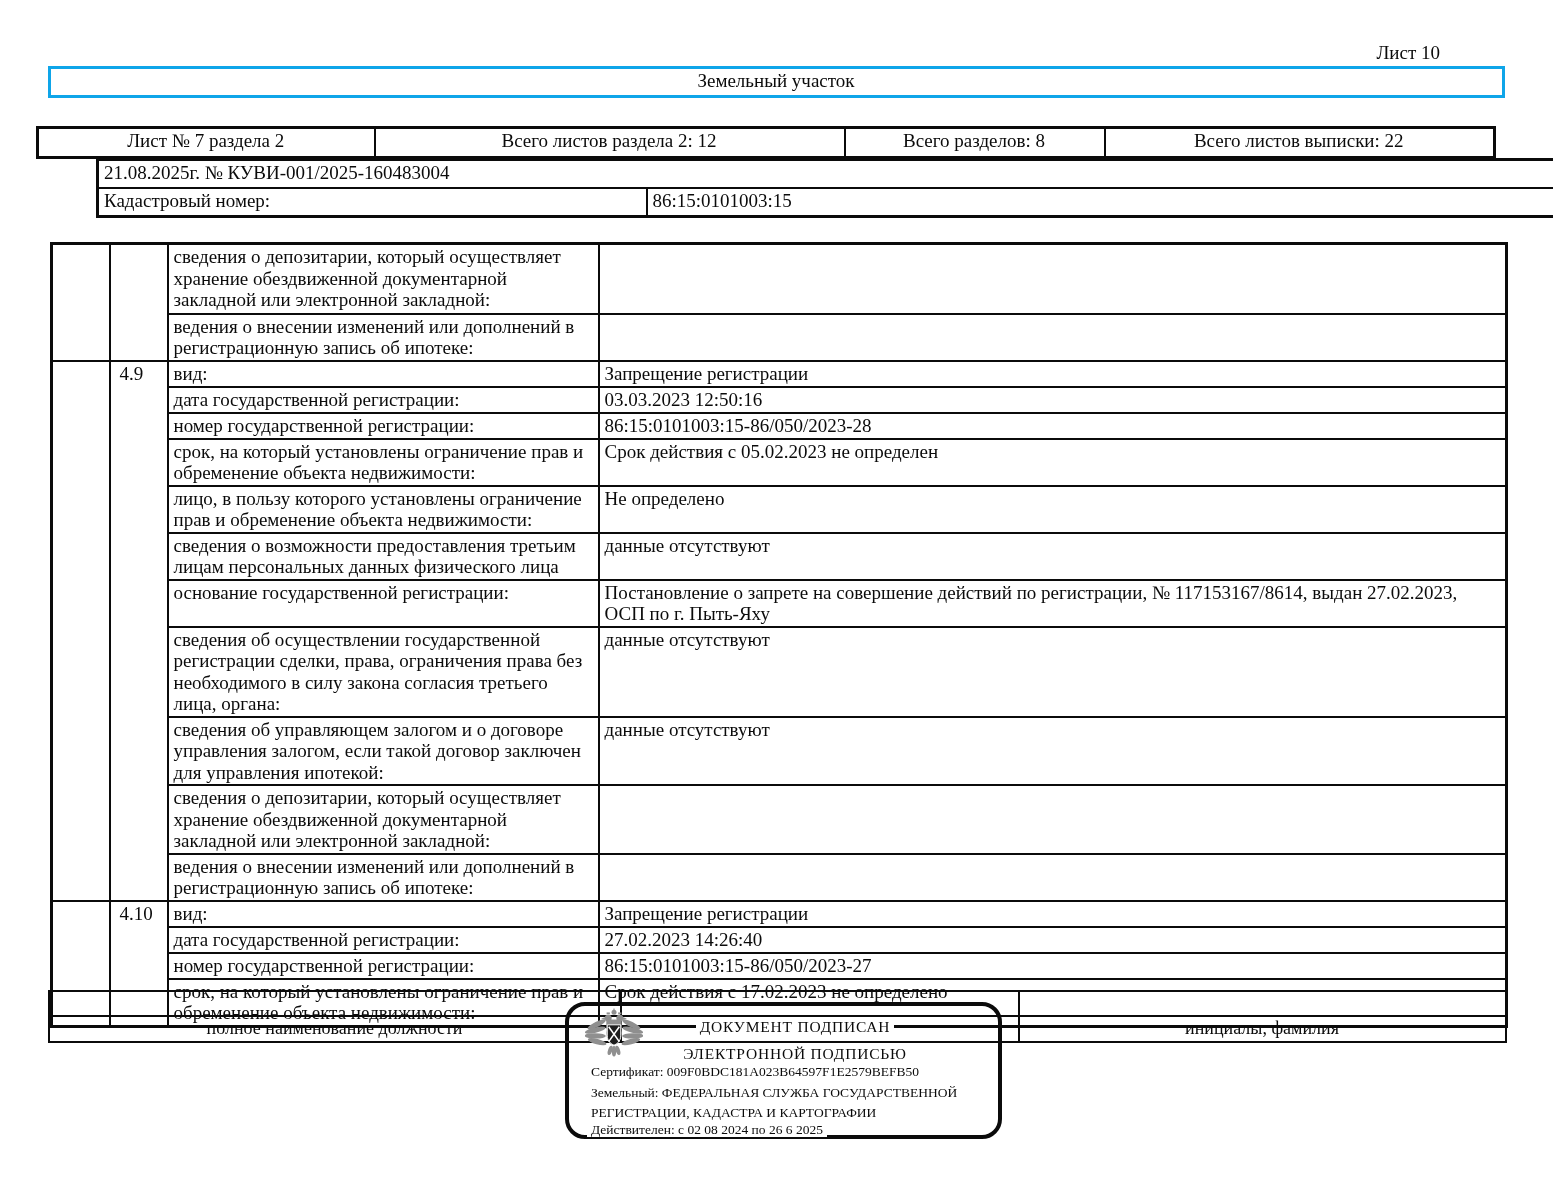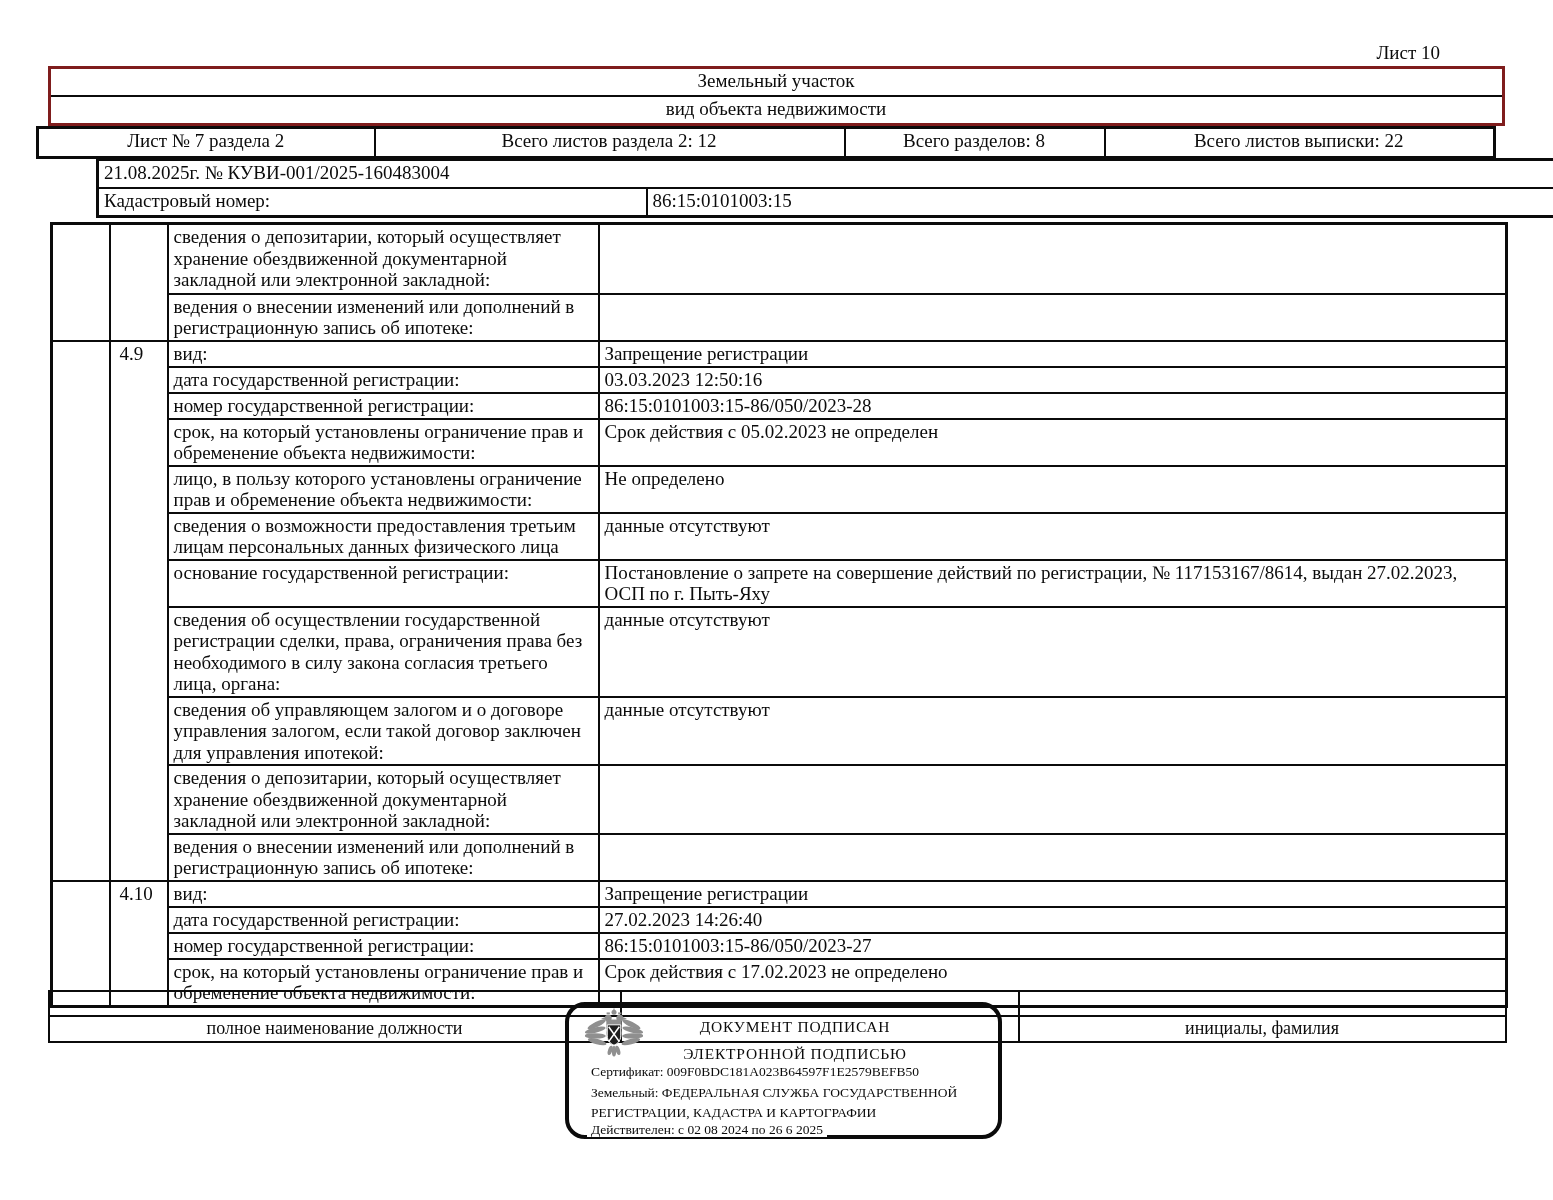--- a/index.html
+++ b/index.html
@@ -11,31 +11,31 @@
   .abs{position:absolute;}
   
   .sheet-corner{top:42px;left:1240px;width:200px;text-align:right;font-size:19px;}
   
   table{border-collapse:collapse;table-layout:fixed;}
   td{border:2px solid #0b0b0b;vertical-align:top;font-size:19px;line-height:21.5px;
      padding:1px 6px 1px 5px;overflow:hidden;}
   .c{text-align:center;}
   
   .box1{top:66px;left:48px;}
-  .box1 table{width:1457px;border:3px solid #7f1d1d;}
+  .box1 table{width:1457px;border:3px solid #0ea5e9;}
   .box1 td{height:24px;}
   .box2{top:126px;left:36px;}
   .box2 table{width:1457px;border:3px solid #0b0b0b;}
   .box2 td{height:25px;}
   .box3{top:158px;left:48px;}
   .box3 table{width:1457px;border:3px solid #0b0b0b;margin-left:48px;}
   .box3 td{height:24px;}
   
   .registry{top:222px;left:50px;}
-  .registry table{width:1455px;border:3px solid #0b0b0b;}
+  .registry table{width:1455px;border:3px solid #0b0b0b;margin-top:20px;}
   .registry td.num{padding-left:9px;}
   
   .footer{top:990px;left:48px;}
   .footer table{width:1457px;border:2px solid #0b0b0b;}
   .footer td{font-size:18px;}
   
   .stamp{top:1002px;left:565px;width:437px;height:137px;border:4px solid #0b0b0b;
          border-radius:20px;background:transparent;box-sizing:border-box;z-index:5;}
   .stamp .t{position:absolute;white-space:nowrap;}
   .stamp .t span{background:#ffffff;padding:0 4px;}
@@ -47,23 +47,20 @@
 
 <div class="page">
 
   <div class="abs sheet-corner">Лист 10</div>
 
   <div class="abs box1">
     <table>
       <tbody>
           <tr>
             <td class="c">Земельный участок</td>
-          </tr>
-      <tr>
-            <td class="c">вид объекта недвижимости</td>
           </tr>
     </tbody>
       </table>
   </div>
 
   <div class="abs box2">
     <table>
       <colgroup>
           <col style="width:337px">
           <col style="width:470px">

